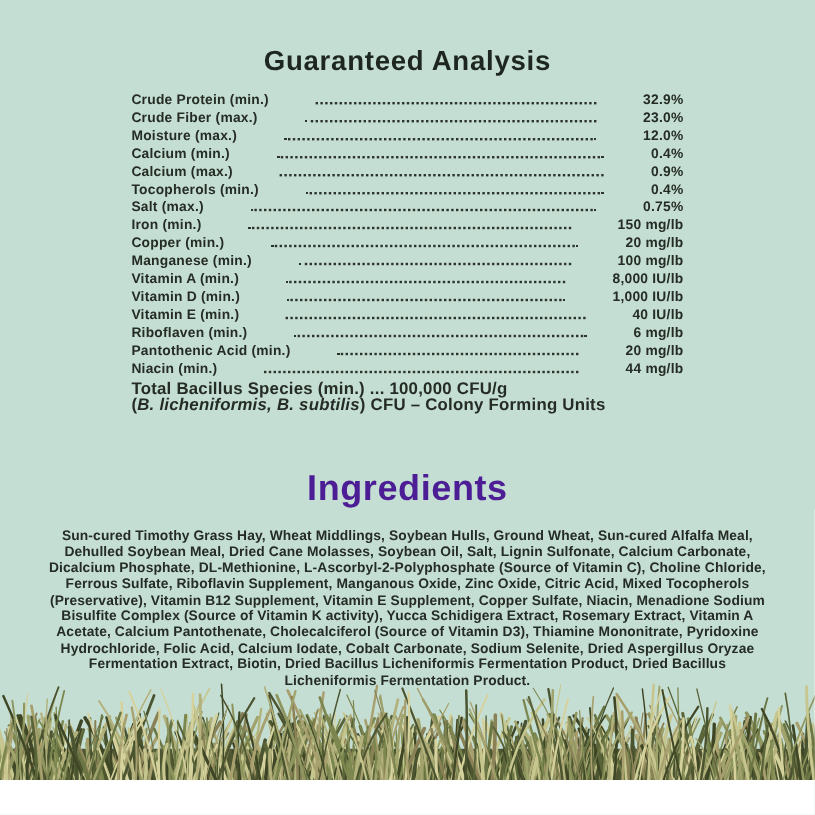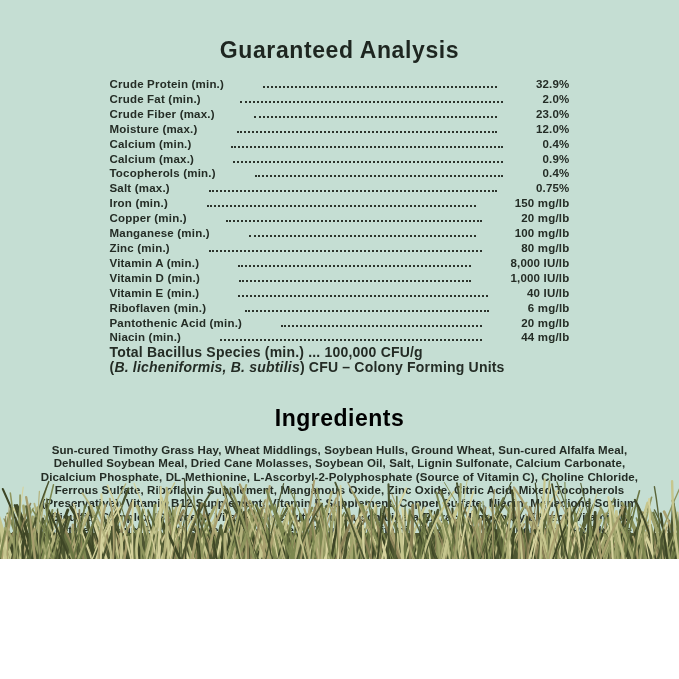--- a/index.html
+++ b/index.html
@@ -1,18 +1,18 @@
 <!DOCTYPE html>
 <html><head>
 <meta charset="utf-8">
 <style>
   html,body{margin:0;padding:0;background:#ffffff;}
   .label-card{
     position:relative;
-    width:679px;height:559px;
+    width:679px;height:650px;
     background:#c5ded3;
     overflow:hidden;
     font-family:"Liberation Sans",sans-serif;
     color:#222a24;
   }
   .ga-title{
     margin:0;
     padding-top:37px;
     text-align:center;
     font-size:23px;
@@ -45,27 +45,27 @@
     width:460px;
     margin:1px auto 0;
     font-size:14px;
     font-weight:bold;
     line-height:13.2px;
     letter-spacing:.2px;
     color:#242c25;
   }
   .it{font-style:italic;}
   .ing-title{
-    margin:0;
+    margin:16px;
     padding-top:31px;
     text-align:center;
-    font-size:23px;
+    font-size:30px;
     font-weight:bold;
     letter-spacing:.5px;
-    color:#000000;
+    color:#4c1d95;
   }
   .ing-text{
     width:602px;
     margin:12px auto 0;
     text-align:center;
     font-size:11.5px;
     font-weight:bold;
     line-height:13.4px;
     letter-spacing:.1px;
     color:#242c25;
@@ -85,25 +85,20 @@
 
   <h1 class="ga-title">Guaranteed Analysis</h1>
 
   <div class="ga-table">
   <div class="ga-row">
     <span class="row-label">Crude Protein (min.)</span>
     <span class="dots"></span>
     <span class="row-value">32.9%</span>
   </div>
 
-  <div class="ga-row">
-    <span class="row-label">Crude Fat (min.)</span>
-    <span class="dots"></span>
-    <span class="row-value">2.0%</span>
-  </div>
 
   <div class="ga-row">
     <span class="row-label">Crude Fiber (max.)</span>
     <span class="dots"></span>
     <span class="row-value">23.0%</span>
   </div>
 
   <div class="ga-row">
     <span class="row-label">Moisture (max.)</span>
     <span class="dots"></span>
@@ -146,25 +141,20 @@
     <span class="dots"></span>
     <span class="row-value">20 mg/lb</span>
   </div>
 
   <div class="ga-row">
     <span class="row-label">Manganese (min.)</span>
     <span class="dots"></span>
     <span class="row-value">100 mg/lb</span>
   </div>
 
-  <div class="ga-row">
-    <span class="row-label">Zinc (min.)</span>
-    <span class="dots"></span>
-    <span class="row-value">80 mg/lb</span>
-  </div>
 
   <div class="ga-row">
     <span class="row-label">Vitamin A (min.)</span>
     <span class="dots"></span>
     <span class="row-value">8,000 IU/lb</span>
   </div>
 
   <div class="ga-row">
     <span class="row-label">Vitamin D (min.)</span>
     <span class="dots"></span>

